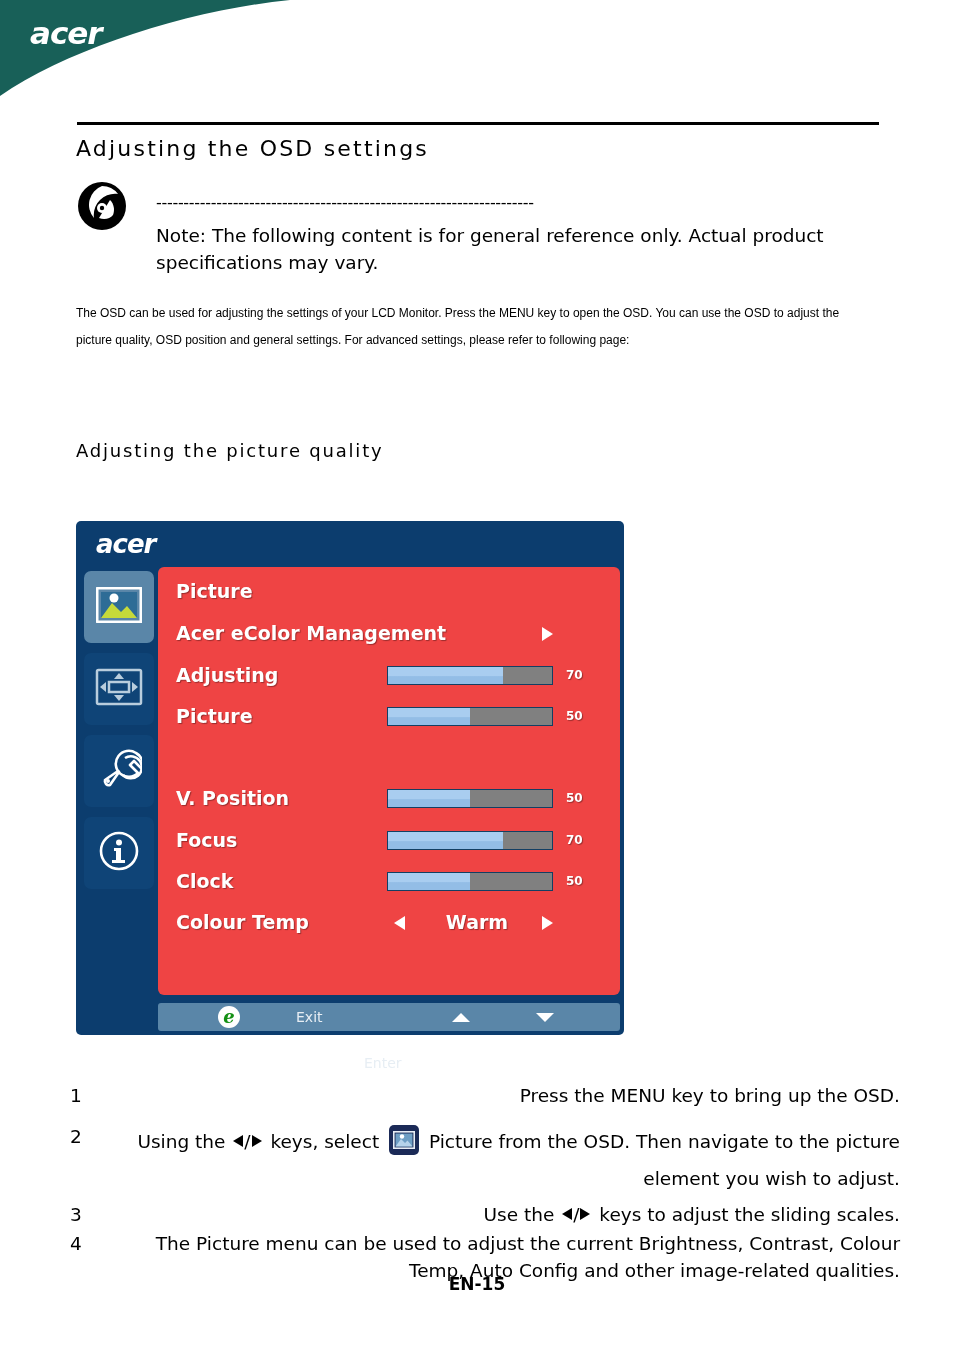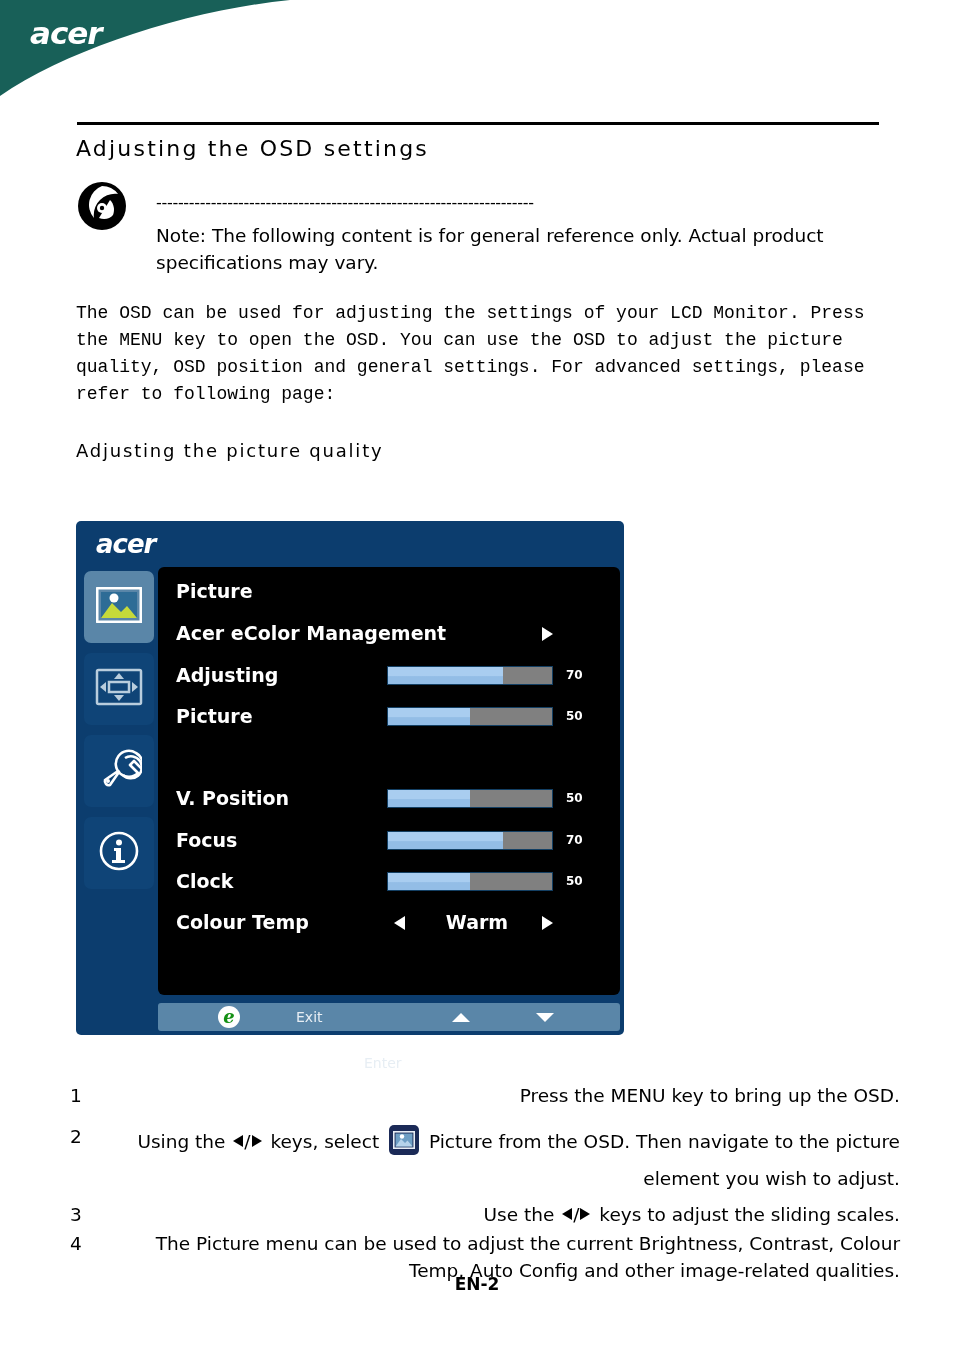--- a/index.html
+++ b/index.html
@@ -100,22 +100,22 @@
     line-height: 27px;
     color: #000000;
   }
 
   
   .body-para {
     position: absolute;
     left: 76px;
     top: 300px;
     width: 800px;
-    font-family: Liberation Mono, monospace;
-    font-size: 18px;
+    font-family: Liberation Sans, sans-serif;
+    font-size: 12px;
     line-height: 27px;
     color: #000000;
   }
 
   .sub-heading {
     position: absolute;
     left: 76px;
     top: 440px;
     font-family: "DejaVu Sans", sans-serif;
     font-size: 18px;
@@ -179,21 +179,21 @@
   .osd-icon-btn:nth-of-type(2) { top: 86px; }
   .osd-icon-btn:nth-of-type(3) { top: 168px; }
   .osd-icon-btn:nth-of-type(4) { top: 250px; }
 
   .osd-panel {
     position: absolute;
     left: 82px;
     top: 46px;
     width: 462px;
     height: 428px;
-    background: #000000;
+    background: #ef4444;
     border-radius: 6px;
   }
 
   .osd-row {
     position: absolute;
     left: 0;
     width: 462px;
     height: 36px;
   }
   .osd-row .label {
@@ -580,13 +580,13 @@
     <div class="txt"><span>Use the </span><span class="key-left"></span>/<span class="key-right"></span><span> keys to adjust the sliding scales.</span></div>
   </div>
 
   <div class="step step-4">
     <div class="num">4</div>
     <div class="txt">The Picture menu can be used to adjust the current Brightness, Contrast, Colour Temp, Auto Config and other image-related qualities.</div>
   </div>
 
 </div>
 
-<div class="page-footer">EN-2</div>
+<div class="page-footer">EN-15</div>
 
 </body></html>

